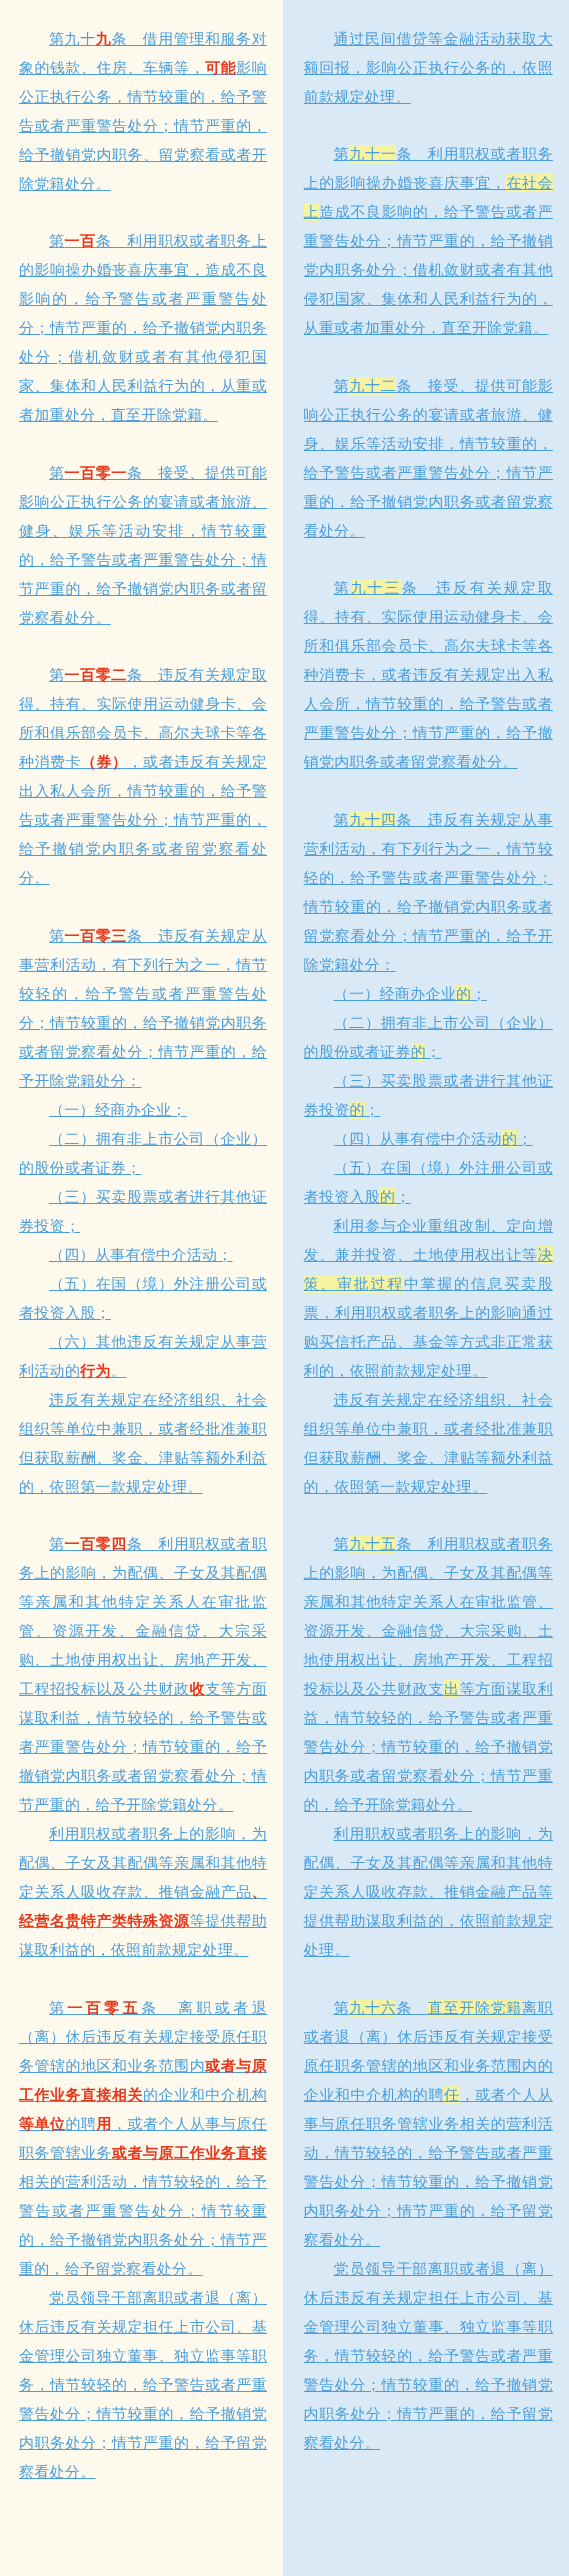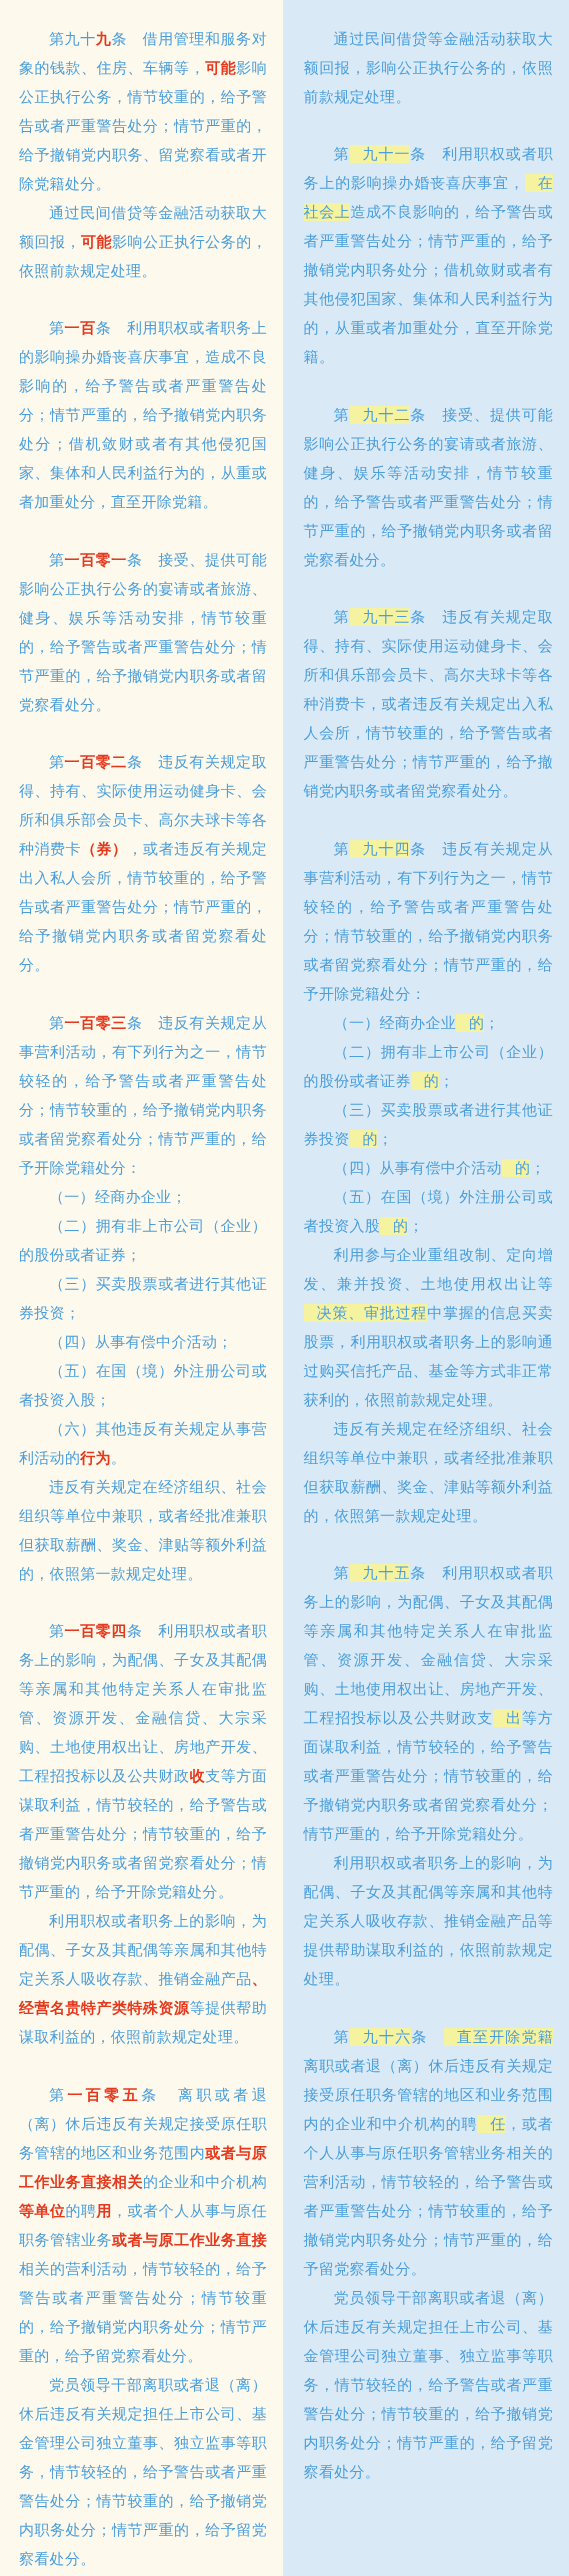--- a/index.html
+++ b/index.html
@@ -33,43 +33,41 @@
   .col-old{
     width:283px;
     background:var(--bg-old);
     padding:24.5px 16px 32px 19px;
   }
   .col-new{
     width:286px;
     background:var(--bg-new);
     padding:24.5px 16px 32px 20.6px;
   }
-  .article{margin:0 0 28.5px 0;}
+  .article{margin:0 0 28.5px 0;text-decoration:underline;}
   .article:last-child{margin-bottom:0;}
   .para{
     margin:0;
     text-indent:2em;
   }
   .col-old .em{
     color:var(--red);
     font-weight:bold;
   }
   .col-new .em{
     background:var(--hl);
-    padding-left:13px;
   }
 </style>
 </head>
 <body>
 
 <div class="page">
   <div class="col col-old">
       <section class="article">
         <p class="para">第九十<span class="em">九</span>条　借用管理和服务对象的钱款、住房、车辆等，<span class="em">可能</span>影响公正执行公务，情节较重的，给予警告或者严重警告处分；情节严重的，给予撤销党内职务、留党察看或者开除党籍处分。</p>
-        <p class="para">通过民间借贷等金融活动获取大额回报，<span class="em">可能</span>影响公正执行公务的，依照前款规定处理。</p>
       </section>
       <section class="article">
         <p class="para">第<span class="em">一百</span>条　利用职权或者职务上的影响操办婚丧喜庆事宜，造成不良影响的，给予警告或者严重警告处分；情节严重的，给予撤销党内职务处分；借机敛财或者有其他侵犯国家、集体和人民利益行为的，从重或者加重处分，直至开除党籍。</p>
       </section>
       <section class="article">
         <p class="para">第<span class="em">一百零一</span>条　接受、提供可能影响公正执行公务的宴请或者旅游、健身、娱乐等活动安排，情节较重的，给予警告或者严重警告处分；情节严重的，给予撤销党内职务或者留党察看处分。</p>
       </section>
       <section class="article">
         <p class="para">第<span class="em">一百零二</span>条　违反有关规定取得、持有、实际使用运动健身卡、会所和俱乐部会员卡、高尔夫球卡等各种消费卡<span class="em">（券）</span>，或者违反有关规定出入私人会所，情节较重的，给予警告或者严重警告处分；情节严重的，给予撤销党内职务或者留党察看处分。</p>
       </section>

